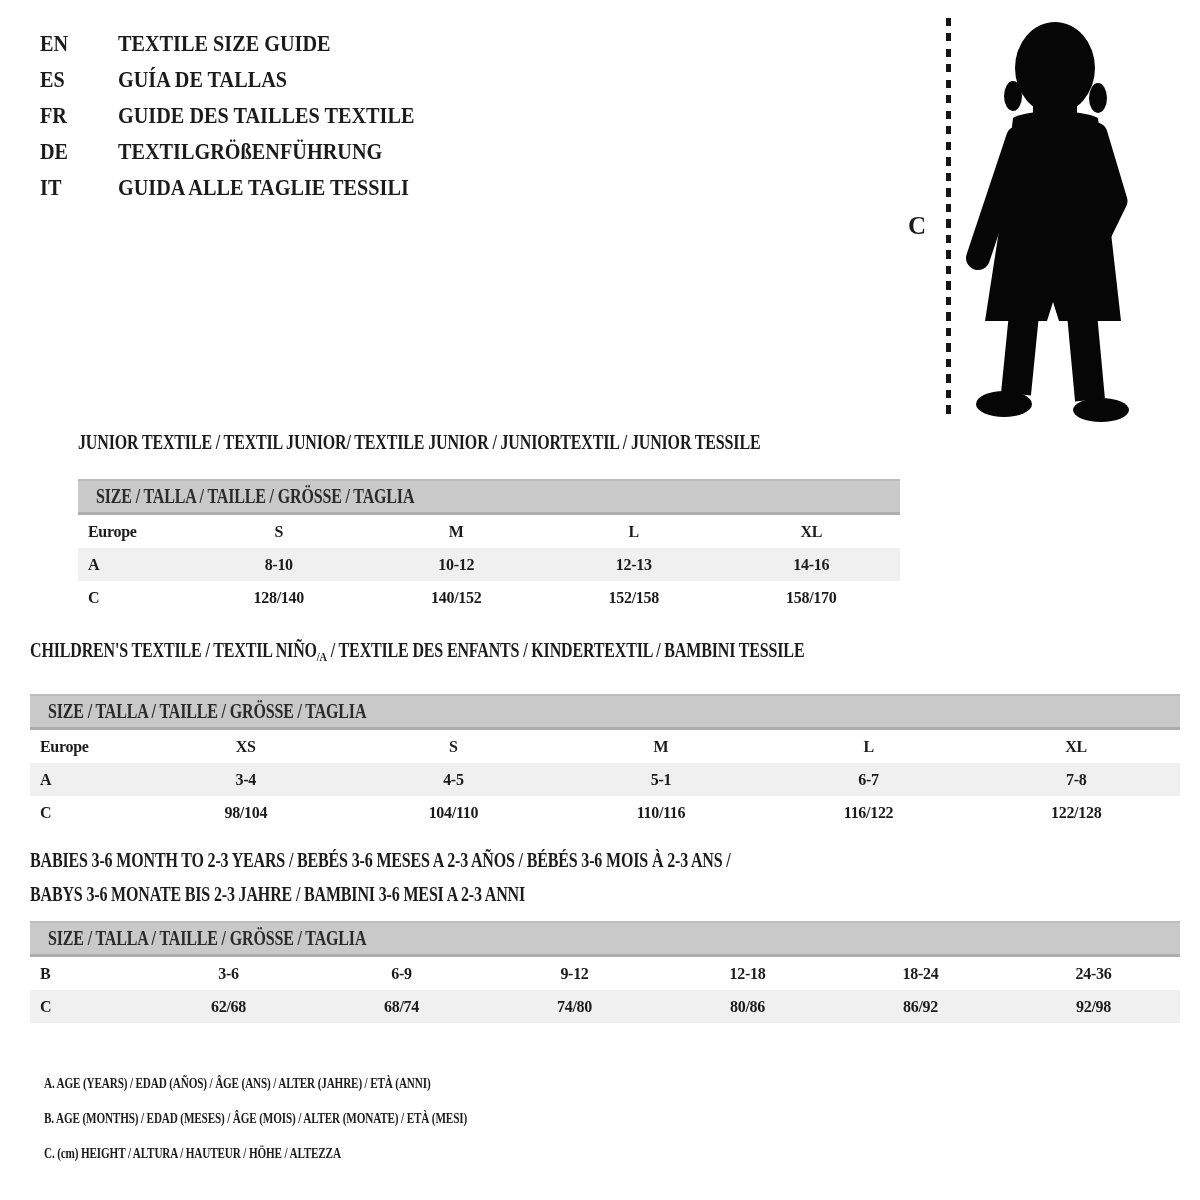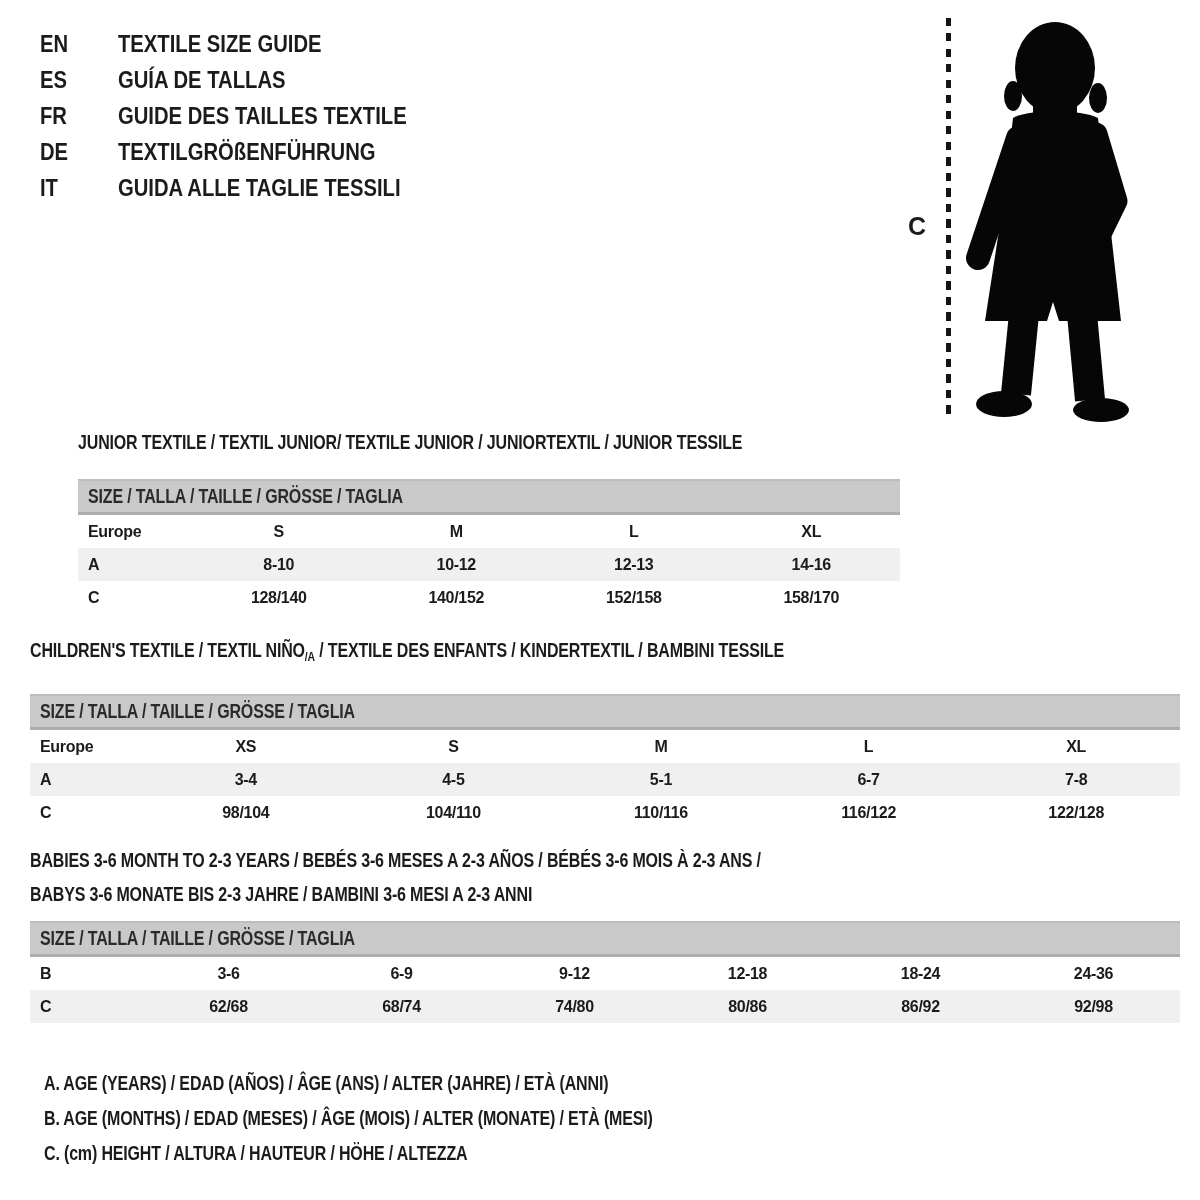--- a/index.html
+++ b/index.html
@@ -1,21 +1,21 @@
 <!DOCTYPE html>
 <html><head>
 <meta charset="utf-8">
 <style>
   html,body{margin:0;padding:0;background:#ffffff;}
   .page{
     position:relative;
     width:1200px;height:1200px;
     background:#ffffff;
     overflow:hidden;
-    font-family:Liberation Sans, sans-serif;
+    font-family:Liberation Serif, serif;
     font-weight:bold;
     color:#1b1b1b;
   }
   .cond{display:inline-block;transform:scaleX(0.80);transform-origin:0 50%;white-space:nowrap;letter-spacing:-0.2px;}
   .cond88{display:inline-block;transform:scaleX(0.88);transform-origin:0 50%;white-space:nowrap;}
 
   
   .langs{position:absolute;left:40px;top:26px;}
   .lang-row{display:flex;line-height:36px;font-size:23px;}
   .lang-code{width:78px;flex:0 0 78px;}
@@ -28,33 +28,33 @@
 
   
   .section{position:absolute;left:30px;}
   .sec-title{font-size:20px;line-height:24px;margin:0 0 25px 0;}
   .sec-title .sub{font-size:13px;vertical-align:-4px;}
   .size-bar{
     background:#c9c9c9;
     border-top:2px solid #bdbdbd;
     border-bottom:3px solid #adadad;
     height:31px;line-height:31px;
-    padding-left:10px;font-size:20px;color:#2a2a2a;
+    padding-left:18px;font-size:20px;color:#2a2a2a;
   }
   table{border-collapse:collapse;table-layout:fixed;width:100%;}
   td{height:33px;font-size:16px;text-align:center;padding:0;vertical-align:middle;letter-spacing:-0.3px;}
   td.rowlabel{text-align:left;padding-left:10px;}
   tbody tr:nth-child(2){background:#f0f0f0;}
   .w-junior{width:822px;}
   .w-wide{width:1150px;}
   col.lab{width:112px;}
 
   
   .legend{position:absolute;left:44px;top:1066px;}
-  .legend p{margin:0;line-height:35px;font-size:20px;}
+  .legend p{margin:0;line-height:35px;font-size:14px;}
 </style>
 </head>
 <body>
 
 <div class="page">
 
   <div class="langs">
     <div class="lang-row">
       <span class="lang-code cond88">EN</span>
       <span class="cond88">TEXTILE SIZE GUIDE</span>

